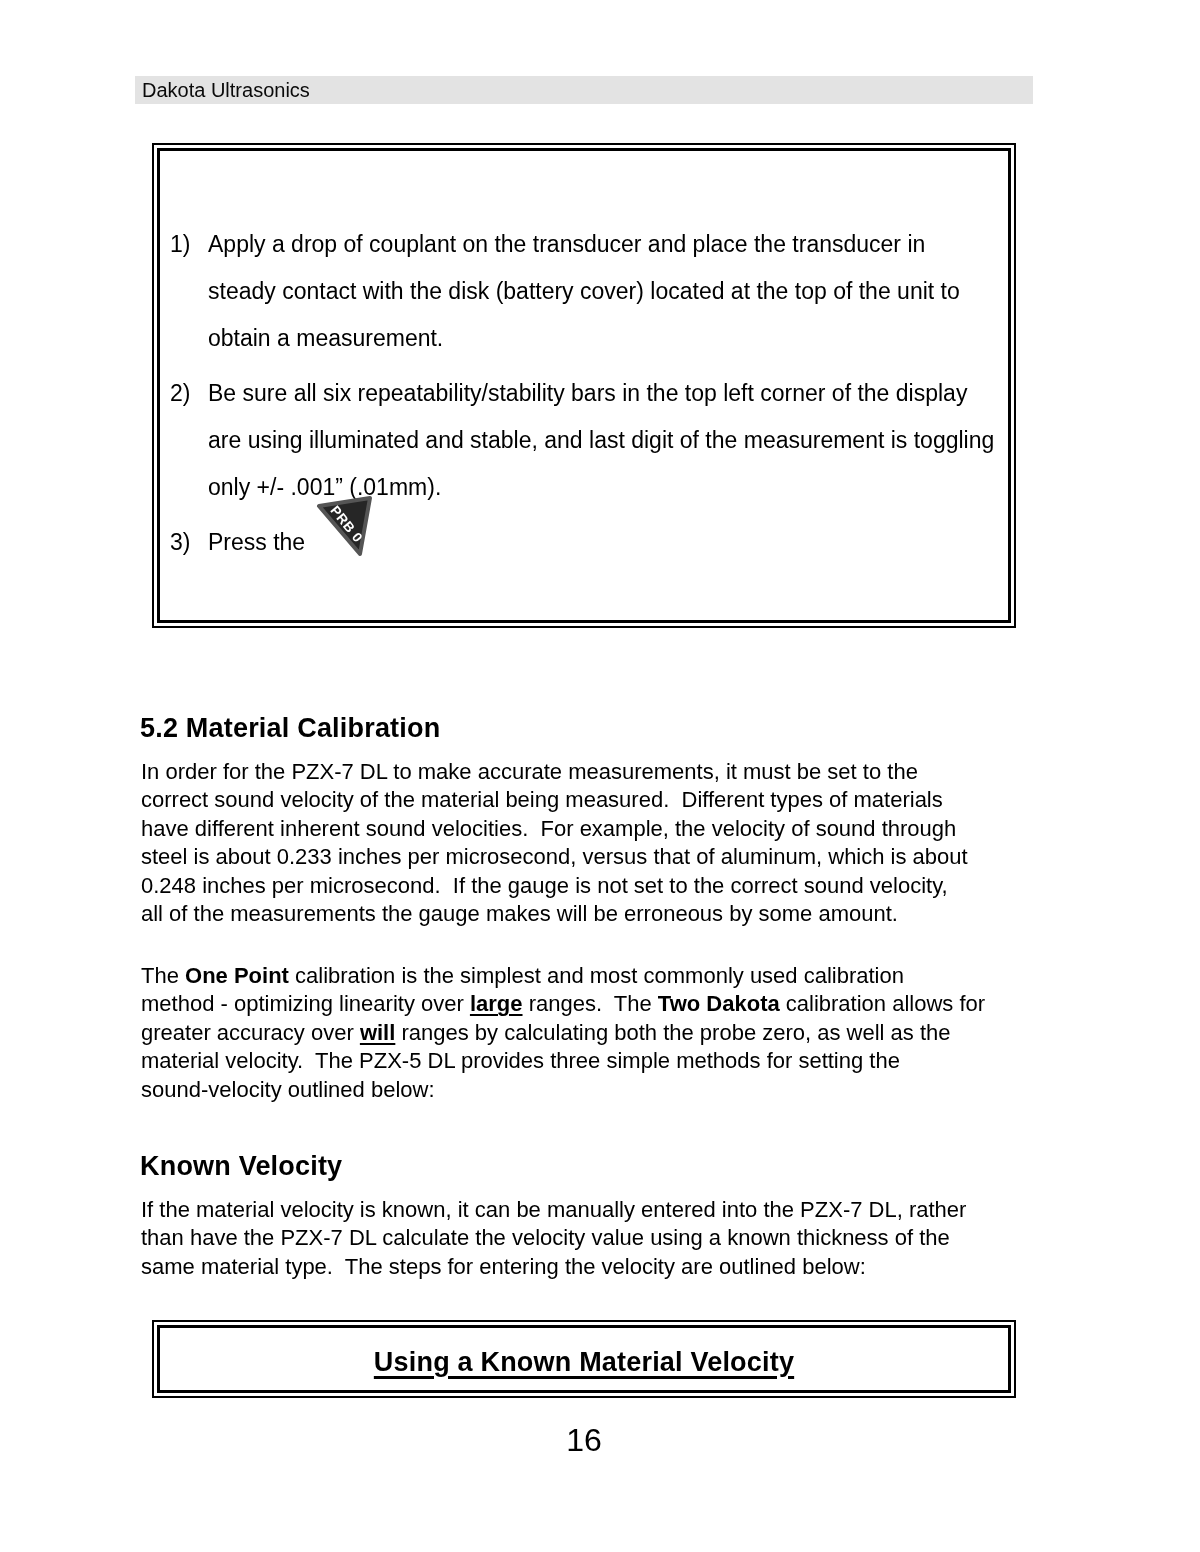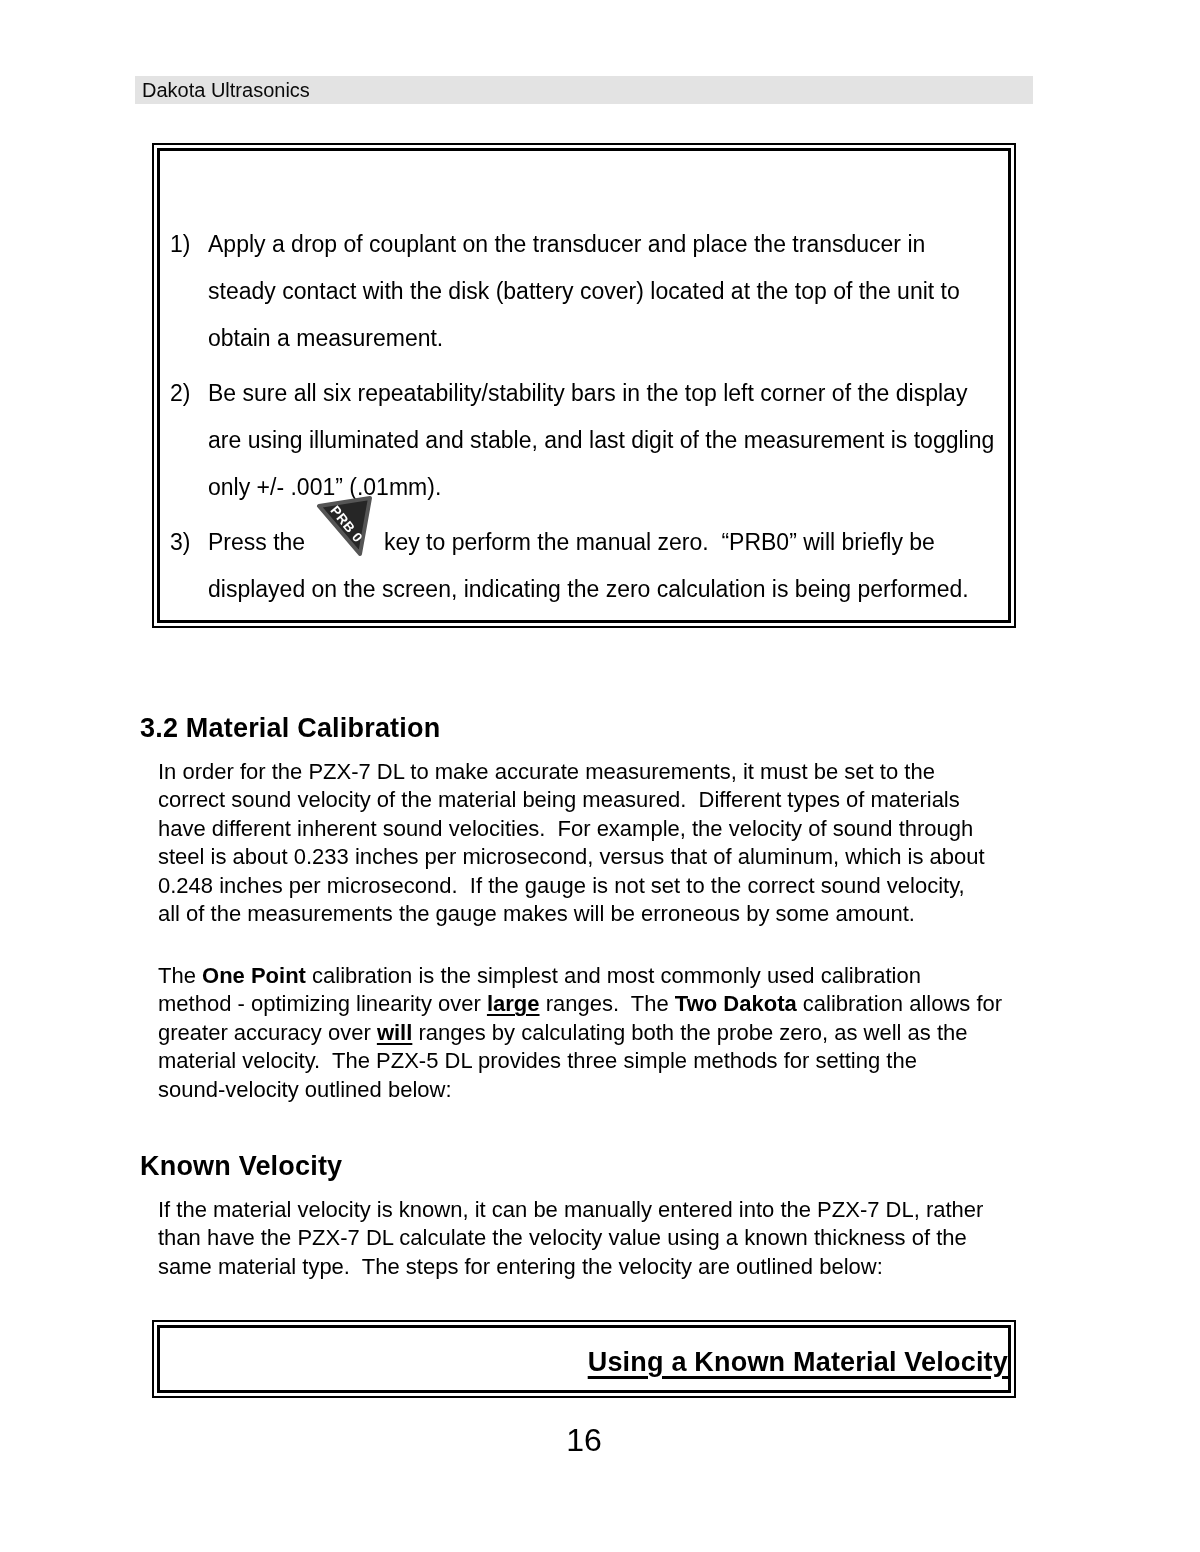--- a/index.html
+++ b/index.html
@@ -36,30 +36,30 @@
     position:relative; vertical-align:baseline;
   }
   .key-wrap svg { position:absolute; left:2px; bottom:-10px; }
 
   
   .h2 {
     position:absolute; left:140px; font-size:27px; font-weight:bold;
     line-height:33px; letter-spacing:0.2px;
   }
   .para {
-    position:absolute; left:158px; width:905px;
+    position:absolute; left:141px; width:905px;
     font-size:22px; line-height:28.4px; white-space:pre-wrap;
   }
   .para .b { font-weight:bold; }
   .para .u { text-decoration:underline; text-underline-offset:3px;font-weight:bold; }
 
   
   .velocity-box { position:absolute; left:152px; top:1320px; width:864px; height:78px; }
   .velocity-box .dbox-inner {
-    display:flex; align-items:center; justify-content:flex-end;
+    display:flex; align-items:center; justify-content:center;
   }
   .velocity-title {
     font-size:27px; font-weight:bold;
     text-decoration:underline; text-decoration-thickness:2.5px; text-underline-offset:5px;
     letter-spacing:0.2px; padding-top:6px;
   }
 
   .page-number {
     position:absolute; left:135px; top:1422px; width:898px;
     text-align:center; font-size:32px;
@@ -89,28 +89,27 @@
         <div class="txt">Be sure all six repeatability/stability bars in the top left corner of the display
 are using illuminated and stable, and last digit of the measurement is toggling
 only +/- .001” (.01mm).</div>
       </div>
 
       <div class="item">
         <span class="num">3)</span>
         <div class="txt"><span>Press the </span><span class="key-wrap"><svg width="62" height="66" viewBox="0 0 62 66" aria-hidden="true">
                 <polygon points="5,12 56,4 46,60" fill="#262626" stroke="#555555" stroke-width="4" stroke-linejoin="round"></polygon>
                 <text x="29" y="33" transform="rotate(51 29 33)" text-anchor="middle" font-size="13.5" font-weight="bold" fill="#ffffff" letter-spacing="0.5" font-family="Liberation Sans, sans-serif">PRB 0</text>
-              </svg></span><span> key to perform the manual zero.  “PRB0” will briefly be
-displayed on the screen, indicating the zero calculation is being performed.</span></div>
+              </svg></span></div>
       </div>
 
     </div>
   </div>
 
-  <h2 class="h2" style="top:712px;">3.2 Material Calibration</h2>
+  <h2 class="h2" style="top:712px;">5.2 Material Calibration</h2>
 
   <p class="para" style="top:758px;">In order for the PZX-7 DL to make accurate measurements, it must be set to the
 correct sound velocity of the material being measured.  Different types of materials
 have different inherent sound velocities.  For example, the velocity of sound through
 steel is about 0.233 inches per microsecond, versus that of aluminum, which is about
 0.248 inches per microsecond.  If the gauge is not set to the correct sound velocity,
 all of the measurements the gauge makes will be erroneous by some amount.</p>
 
   <p class="para" style="top:962px;"><span class="n">The </span><span class="b">One Point</span><span class="n"> calibration is the simplest and most commonly used calibration
 method - optimizing linearity over </span><span class="u">large</span><span class="n"> ranges.  The </span><span class="b">Two Dakota</span><span class="n"> calibration allows for

